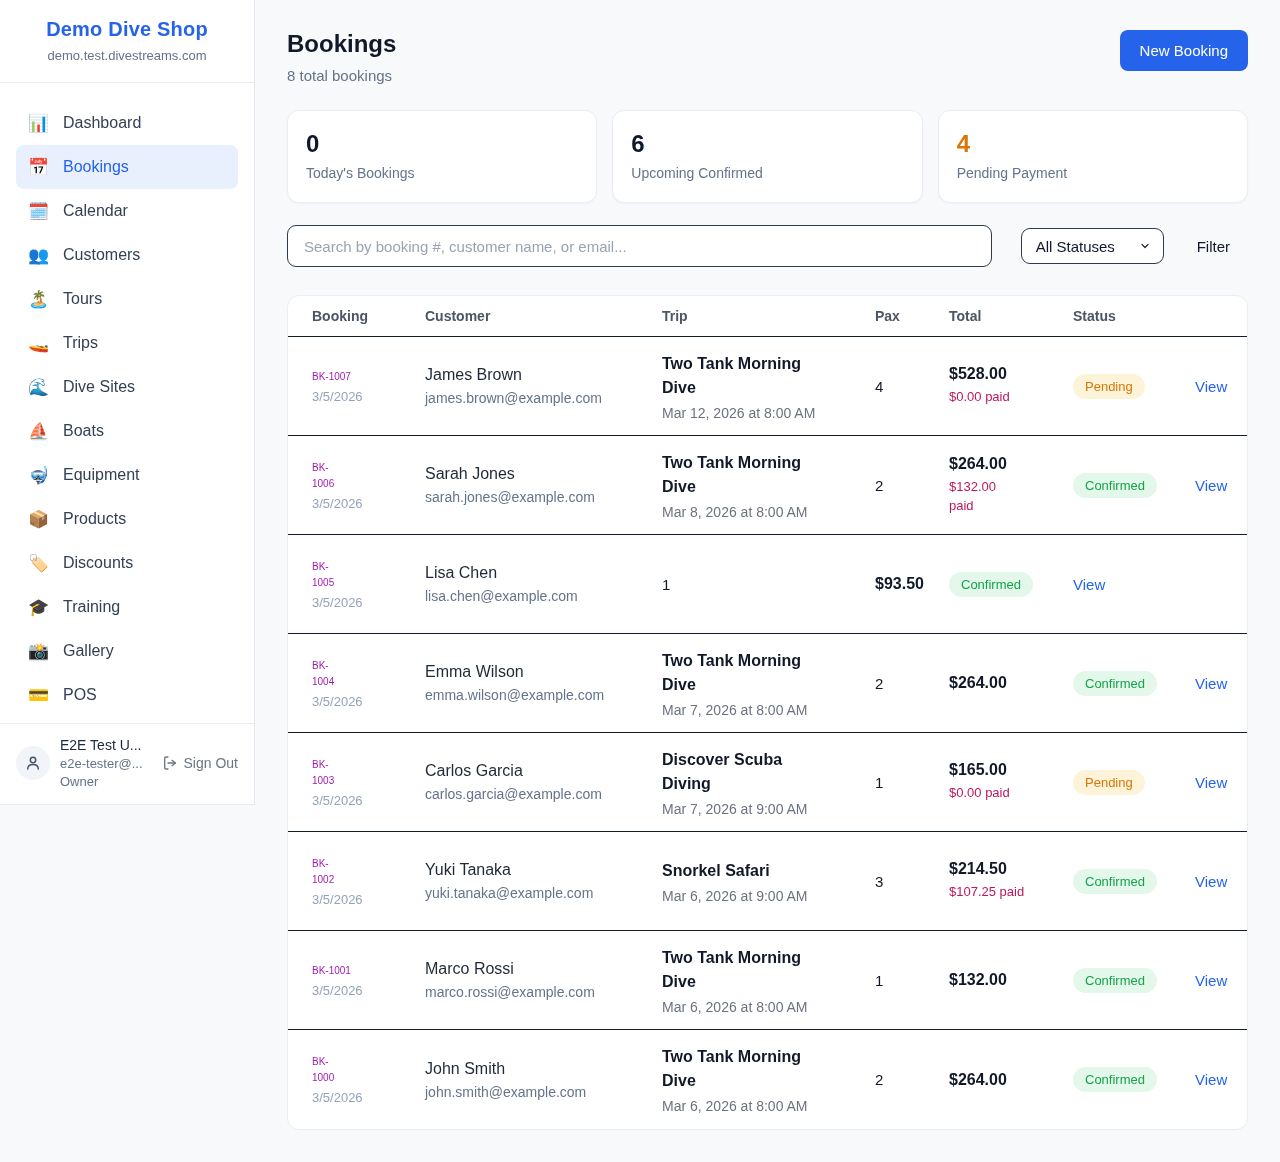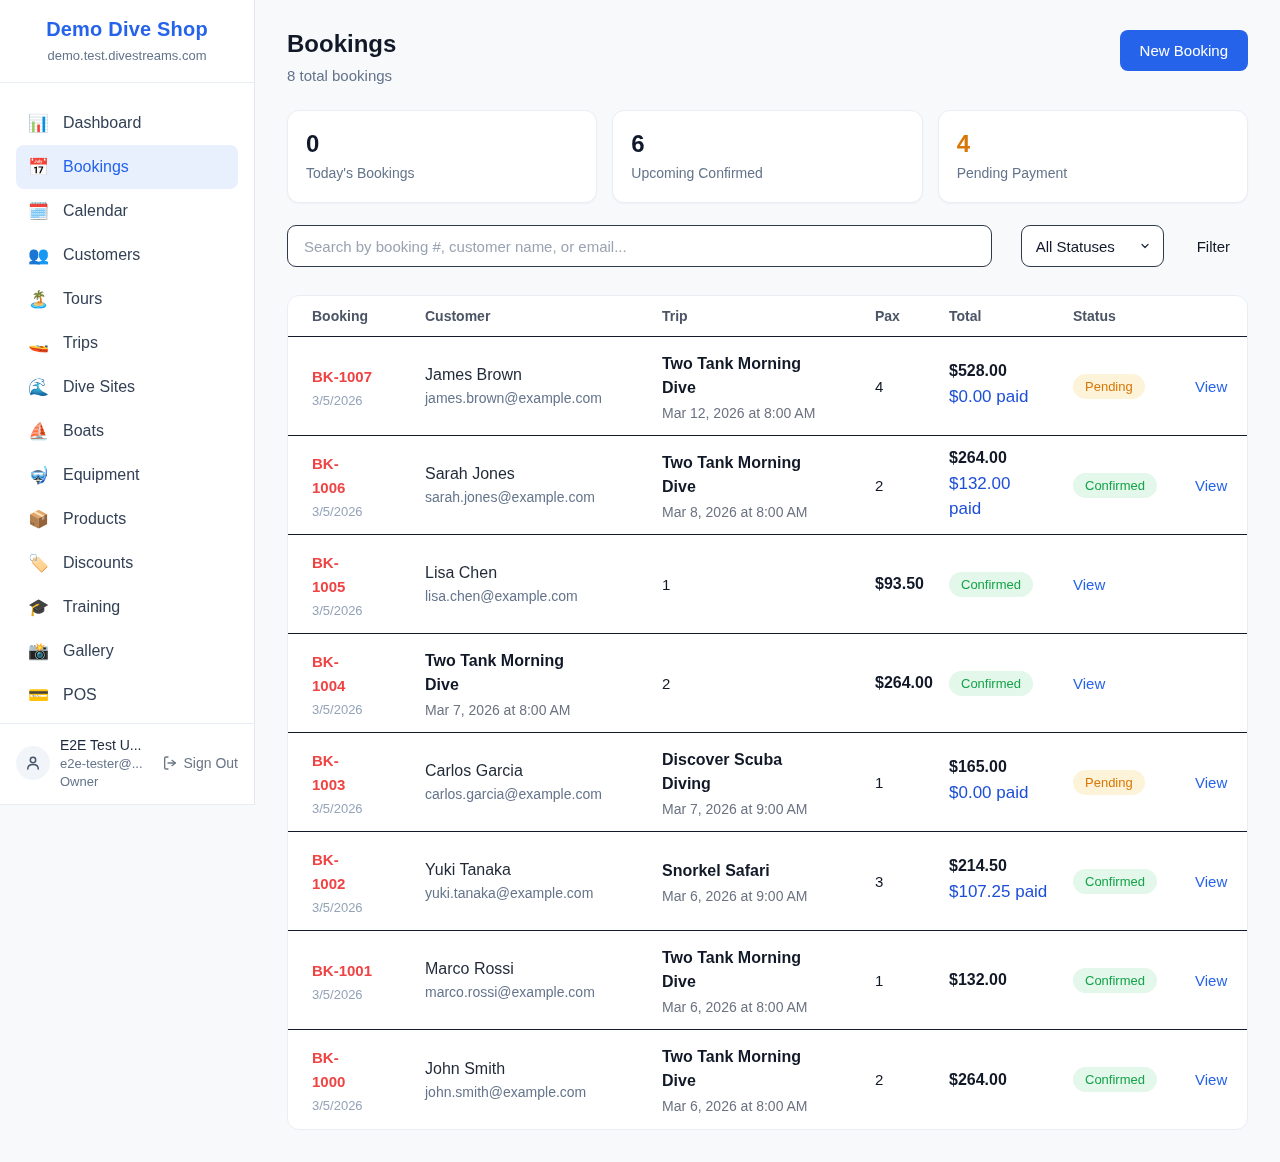--- a/index.html
+++ b/index.html
@@ -65,49 +65,49 @@
   .stat-value { font-size:24px; font-weight:bold; color:#0f172a; }
   .stat-label { font-size:14px; color:#64748b; margin-top:7px; }
   .controls { display:flex; align-items:center; gap:29px; margin-top:22px; }
   .search {
     flex:1; height:42px; background:#fff;
     border:1px solid #2f3a4c; border-radius:9px;
     padding:0 16px; font-size:15px; color:#0f172a; font-family:inherit;
   }
   .search::placeholder { color:#9aa3b2; }
   .select {
-    height:42px; width:143px; background:#fff;
+    height:36px; width:143px; background:#fff;
     border:1px solid #2f3a4c; border-radius:9px;
     padding:0 12px 0 14px; font-size:15px; color:#0f172a;
     display:flex; align-items:center; justify-content:space-between; gap:8px;
     cursor:pointer;
   }
   .filter-label { font-size:15px; color:#111827; padding:0 18px 0 4px; cursor:pointer; }
   
   .table-card {
     margin-top:28px; background:#fff;
     border:1px solid #eaeef4; border-radius:12px; overflow:hidden;
   }
   .tgrid { display:grid; grid-template-columns:113px 237px 213px 74px 124px 122px 1fr; }
   .thead { padding:12px 24px; border-bottom:1px solid #131c2b; }
   .th { font-size:14px; color:#4b5565; font-weight:600; }
   .trow {
     padding:10px 24px; min-height:99px; align-items:center;
     border-bottom:1px solid #131c2b;
   }
   .trow:last-child { border-bottom:none; }
-  .b-id { color:#ef4444; font-weight:bold; font-size:15px; white-space:pre-line; line-height:1.6; }
+  .b-id { color:#a21caf; font-weight:normal; font-size:10px; white-space:pre-line; line-height:1.6; }
   .b-date { color:#94a3b8; font-size:13px; margin-top:4px; }
   .c-name { font-size:16px; color:#1f2937; }
   .c-email { font-size:14px; color:#64748b; margin-top:6px; }
   .t-name { font-size:16px; font-weight:600; color:#111827; white-space:pre-line; line-height:1.5; }
   .t-date { font-size:14px; color:#6b7280; margin-top:5px; }
   .pax { font-size:15px; color:#111827; }
   .total { font-size:16px; font-weight:bold; color:#111827; }
-  .paid { font-size:17px; color:#1d4ed8; margin-top:5px; white-space:pre-line; line-height:1.45; }
+  .paid { font-size:13px; color:#be185d; margin-top:5px; white-space:pre-line; line-height:1.45; }
   .badge { display:inline-block; padding:5px 12px; border-radius:999px; font-size:13px; }
   .badge-pending { background:#fdf3d8; color:#d97706; }
   .badge-confirmed { background:#e3f7eb; color:#16a34a; }
   .view { color:#2563eb; font-size:15px; cursor:pointer; }
 </style>
 </head>
 <body>
 
 <aside class="sidebar">
   <div class="sidebar-header">
@@ -330,20 +330,24 @@
     <div class="view">View</div>
   </div>
 
   <div class="tgrid trow">
     <div>
       <div class="b-id">BK-
 1004</div>
       <div class="b-date">3/5/2026</div>
     </div>
     <div>
+      <div class="c-name">Emma Wilson</div>
+      <div class="c-email">emma.wilson@example.com</div>
+    </div>
+    <div>
       <div class="t-name">Two Tank Morning
 Dive</div>
       <div class="t-date">Mar 7, 2026 at 8:00 AM</div>
     </div>
     <div class="pax">2</div>
     <div>
       <div class="total">$264.00</div>
 
     </div>
     <div>

